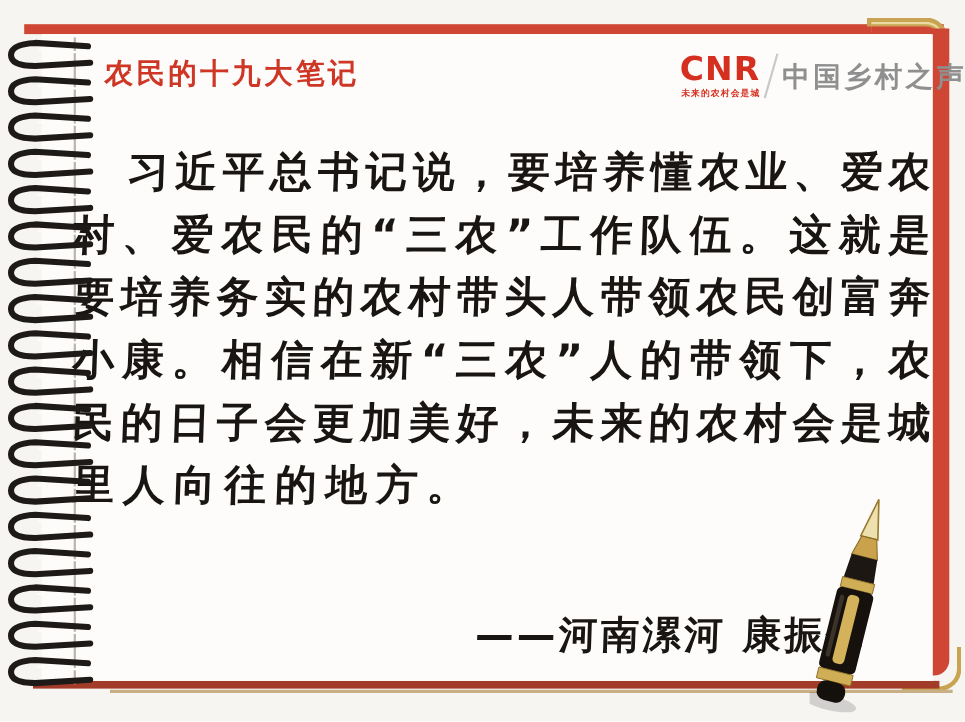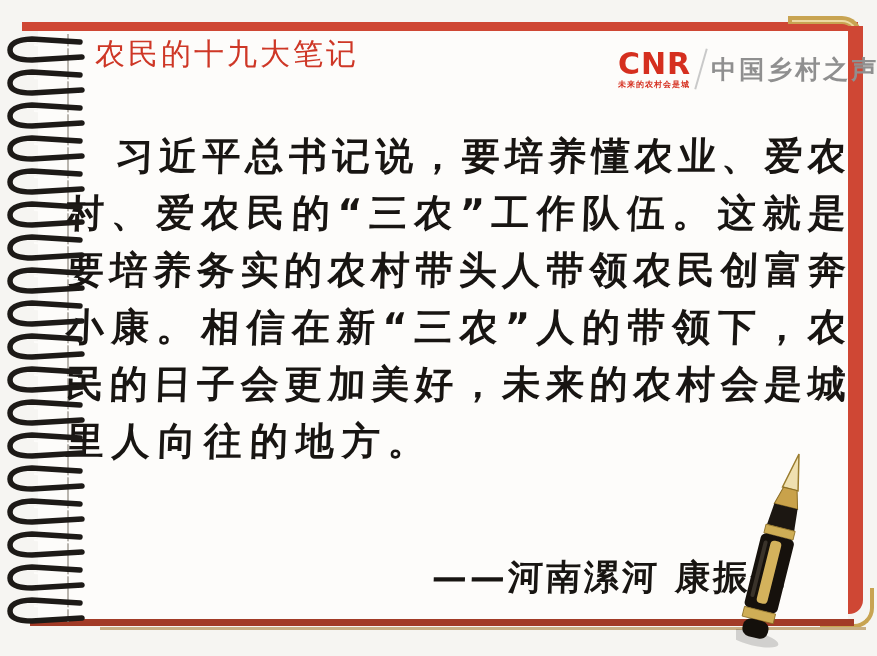--- a/index.html
+++ b/index.html
@@ -19,24 +19,24 @@
     border-top-right-radius:16px;box-sizing:border-box;}
   .gold-corner-bottom{position:absolute;left:820px;top:588px;width:54px;height:40px;
     border-right:4px solid var(--gold,#c8a452);border-bottom:4px solid var(--gold,#c8a452);
     border-bottom-right-radius:20px;box-sizing:border-box;}
   .cover-bottom{position:absolute;left:30px;top:619px;width:824px;height:7px;background:var(--cover-dark-red,#a23b27);}
   .cover-bottom-tan{position:absolute;left:100px;top:627px;width:766px;height:3px;background:var(--tan-line,#c8af85);}
   
   .page{position:absolute;left:38px;top:31px;width:810px;height:588px;background:var(--page-white,#fdfcfa);}
   .page-edge-line{position:absolute;left:67px;top:34px;width:2px;height:588px;background:#b9b5ae;}
   
-  .note-title{position:absolute;left:95px;top:34px;font-size:30px;font-weight:400;
+  .note-title{position:absolute;left:95px;top:49px;font-size:26px;font-weight:700;
     color:var(--title-red,#ce3726);letter-spacing:3px;white-space:nowrap;}
   .logo{position:absolute;left:618px;top:48px;display:flex;align-items:center;gap:9px;}
-  .cnr-block{display:flex;flex-direction:column;align-items:flex-start;line-height:1;}
+  .cnr-block{display:flex;flex-direction:column;align-items:flex-end;line-height:1;}
   .cnr-word{font-size:30px;font-weight:900;color:var(--cnr-red,#d52f1f);letter-spacing:1px;}
   .cnr-sub{font-size:8px;font-weight:700;color:var(--cnr-red,#d52f1f);letter-spacing:1px;margin-top:2px;white-space:nowrap;}
   .logo-divider{width:2px;height:42px;background:#c9c9c9;transform:rotate(16deg);}
   .station-name{font-size:25px;font-weight:700;color:var(--logo-gray,#8f8f8f);letter-spacing:3px;white-space:nowrap;}
   
   .note-body{position:absolute;left:66px;top:128px;width:780px;}
   .note-line{height:57px;line-height:57px;font-size:38px;font-weight:700;color:var(--ink,#181512);
     text-align:justify;text-align-last:justify;transform:skewX(-2deg);white-space:nowrap;}
   .note-line.first{padding-left:50px;width:730px;}
   .note-line.last{text-align-last:left;letter-spacing:8px;}

